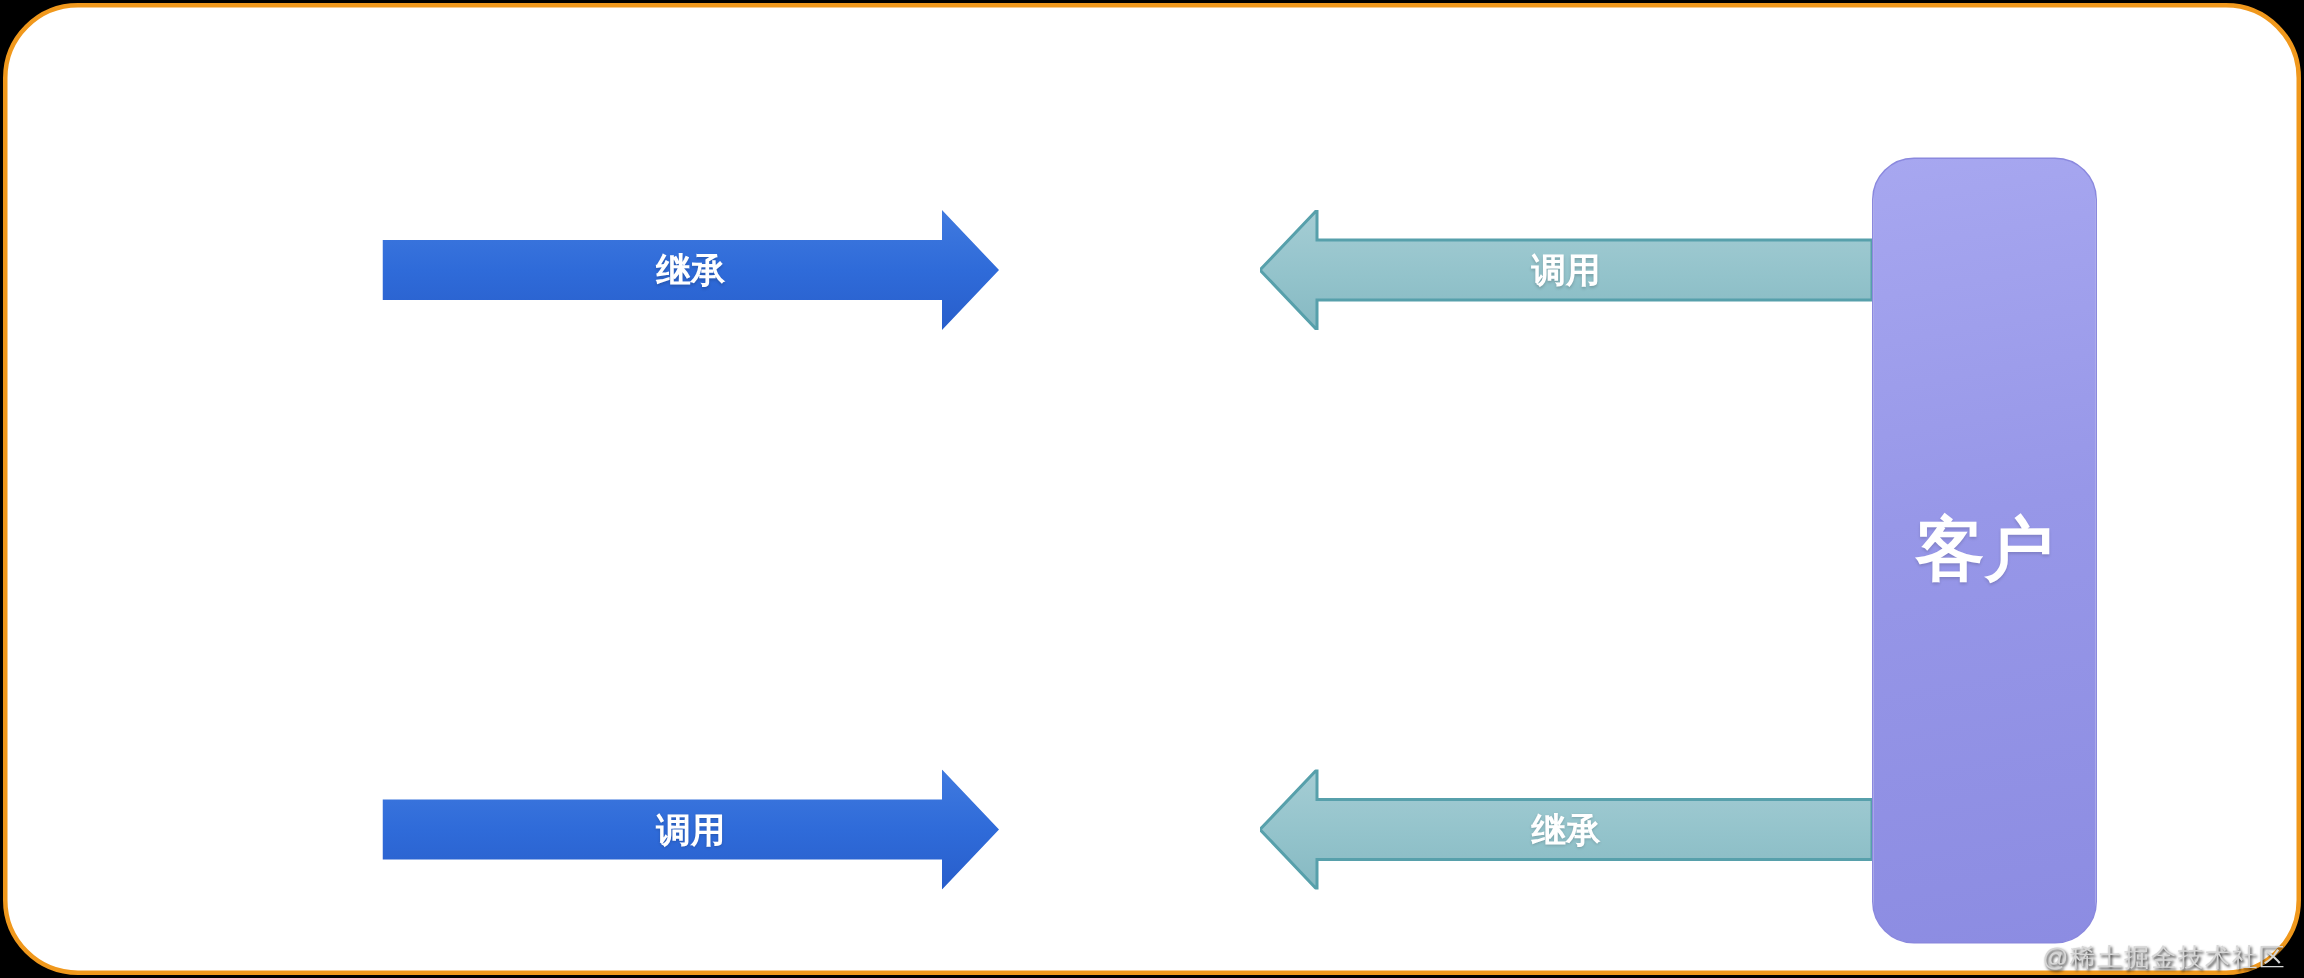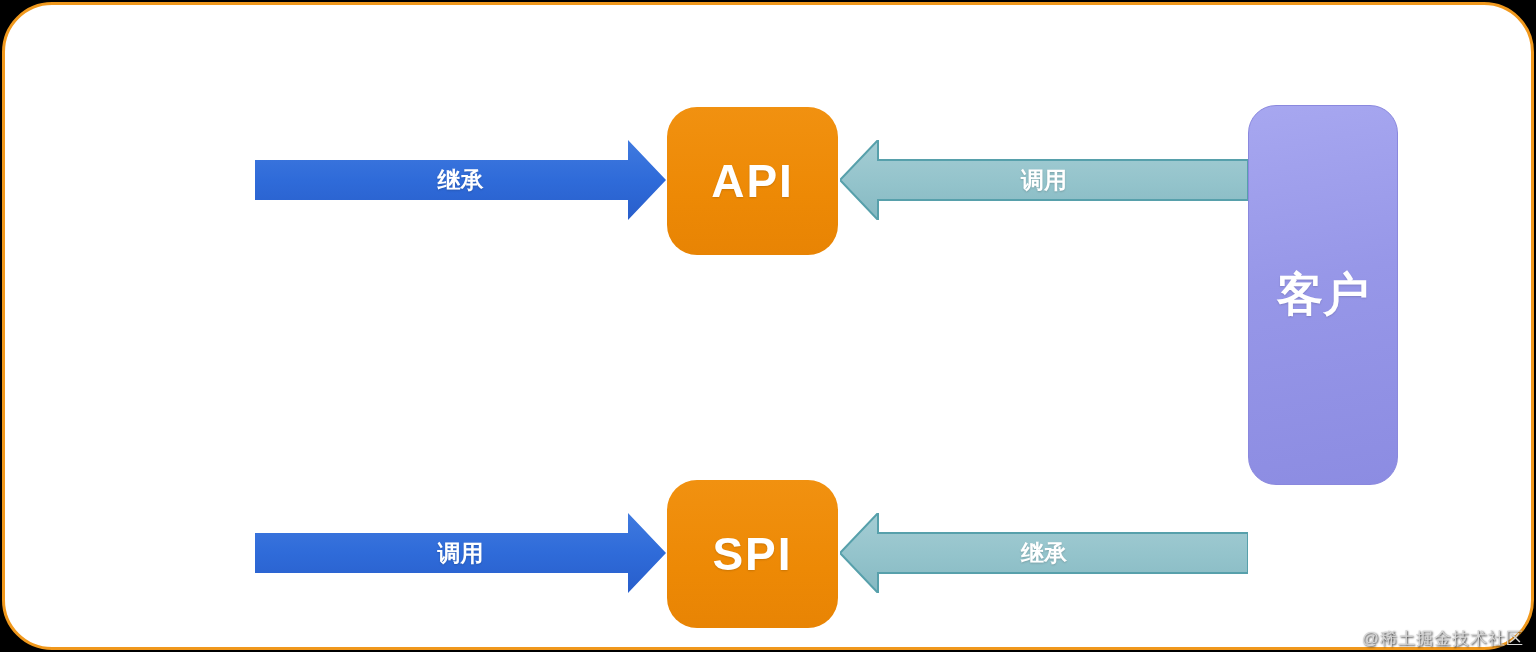--- a/index.html
+++ b/index.html
@@ -38,21 +38,21 @@
 
   .node.service {
     left: 97px; top: 100px; width: 153px; height: 524px;
     border-radius: 28px;
     background: linear-gradient(170deg, #98c9cd 0%, #8abfc4 45%, #7fb6bc 100%);
     border: 1.5px solid #4f9ca3;
     font-size: 46px;
   }
 
   .node.client {
-    left: 1243px; top: 100px; width: 150px; height: 380px;
+    left: 1243px; top: 100px; width: 150px; height: 524px;
     border-radius: 28px;
     background: linear-gradient(170deg, #a7a7f0 0%, #9797e8 45%, #8c8ce2 100%);
     border: 1.5px solid #8a88de;
     font-size: 46px;
   }
 
   .node.api, .node.spi {
     left: 662px; width: 171px; height: 148px;
     border-radius: 30px;
     background: linear-gradient(180deg, #f19110 0%, #ed8905 60%, #e88404 100%);
@@ -120,27 +120,21 @@
     </defs>
   </svg>
 
   <div class="frame">
 
 
     <div class="node client">
       <span class="node-label">客户</span>
     </div>
 
-    <div class="node api">
-      <span class="node-label">API</span>
-    </div>
 
-    <div class="node spi">
-      <span class="node-label">SPI</span>
-    </div>
 
     <div class="arrow a1">
       <svg width="411" height="80" viewBox="0 0 411 80">
         <polygon points="0,20 373,20 373,0 411,40 373,80 373,60 0,60" fill="url(#gradBlue)"></polygon>
       </svg>
       <span class="edge-label">继承</span>
     </div>
 
     <div class="arrow a2">
       <svg width="408" height="80" viewBox="0 0 408 80">

